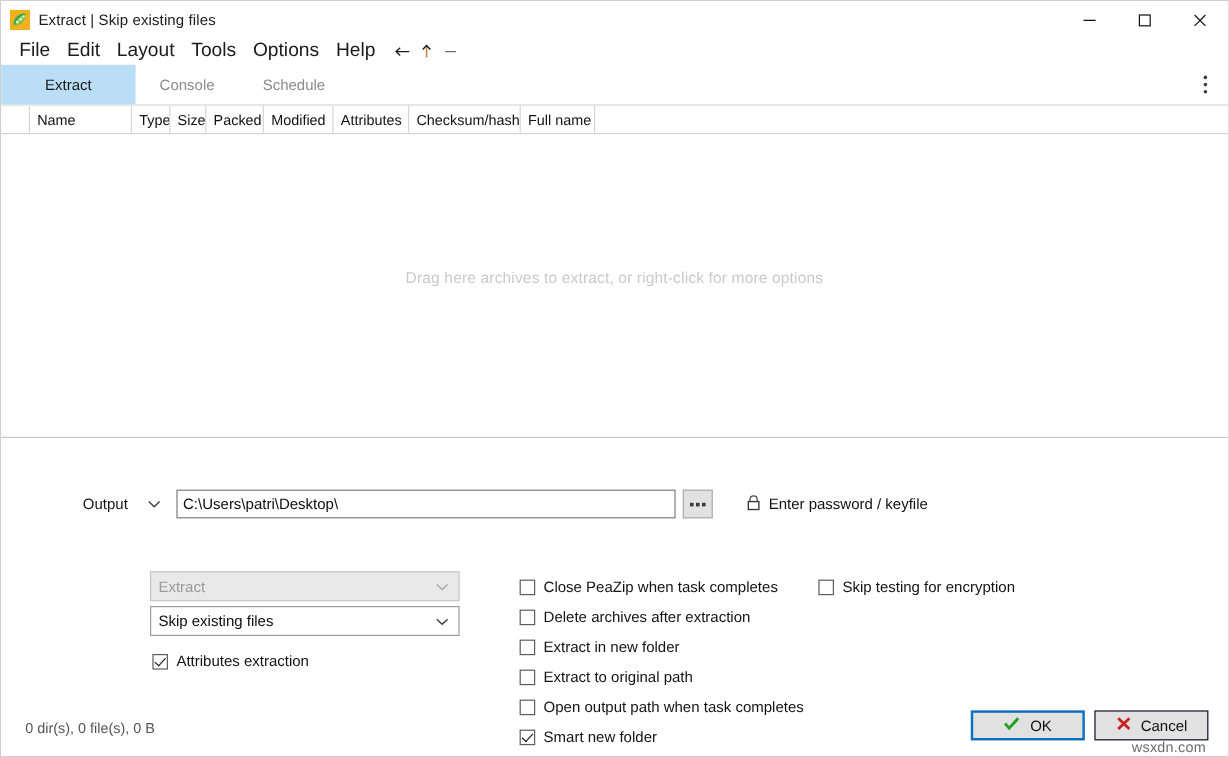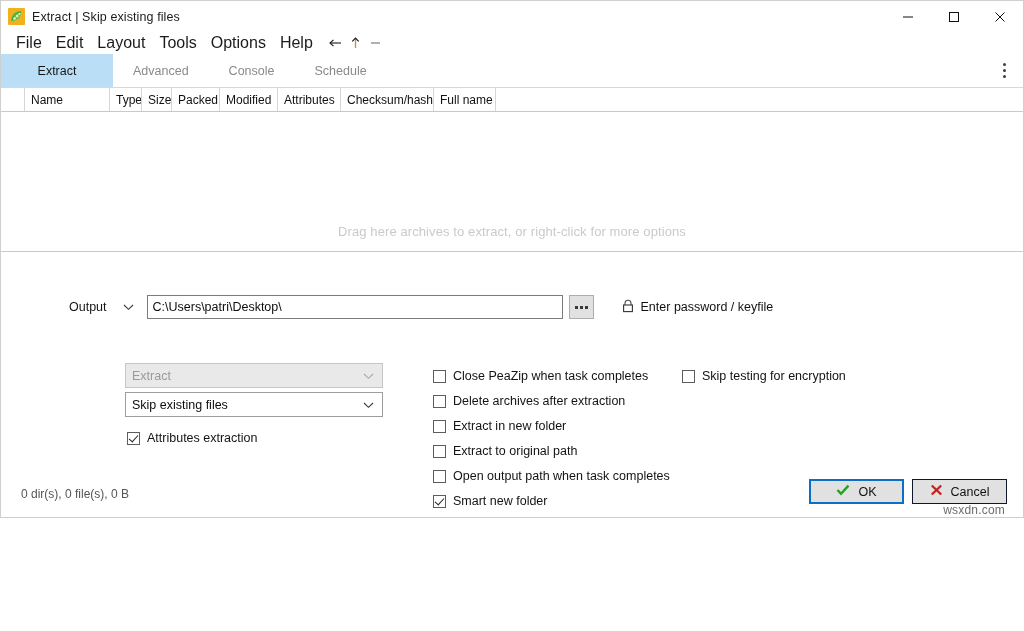--- a/index.html
+++ b/index.html
@@ -12,21 +12,21 @@
     background: #ffffff;
     font-family: "Liberation Sans", sans-serif;
     font-size: 12px;
     color: #1a1a1a;
     overflow: hidden;
     -webkit-font-smoothing: antialiased;
   }
   .window {
     position: relative;
     width: 1024px;
-    height: 518px;
+    height: 631px;
     background: #ffffff;
     border: 1px solid #cfcfcf;
     box-sizing: border-box;
     display: flex;
     flex-direction: column;
   }
 
   
   .titlebar {
     height: 31px;
@@ -425,21 +425,20 @@
       <div class="nav-icon">
         <svg width="15" height="12" viewBox="0 0 15 12">
             <line x1="3" y1="6" x2="12" y2="6" stroke="#6d6d6d" stroke-width="1.1"></line>
           </svg>
       </div>
     </div>
   </div>
 
   <div class="tabstrip">
     <div class="tab active">Extract</div>
-    <div class="tab">Advanced</div>
     <div class="tab">Console</div>
     <div class="tab">Schedule</div>
     <div class="tab-menu-btn">
       <div class="kebab-dot"></div>
       <div class="kebab-dot"></div>
       <div class="kebab-dot"></div>
     </div>
   </div>
 
   <div class="colheader">

